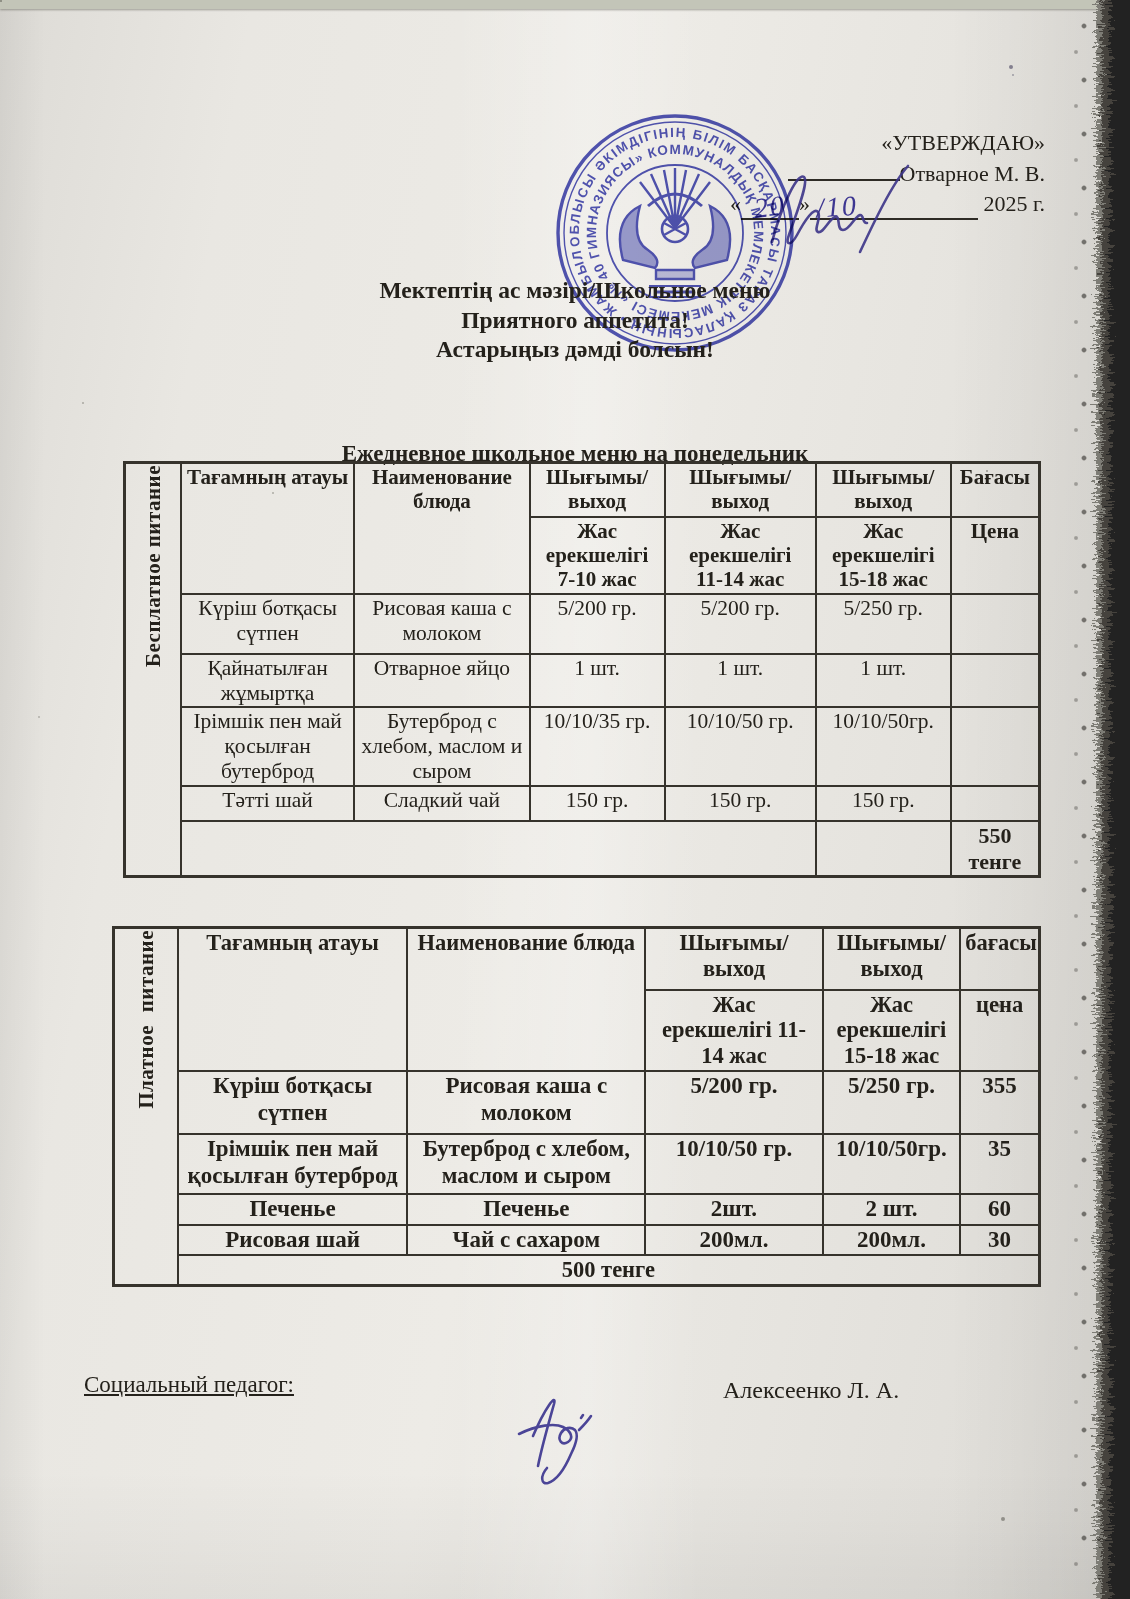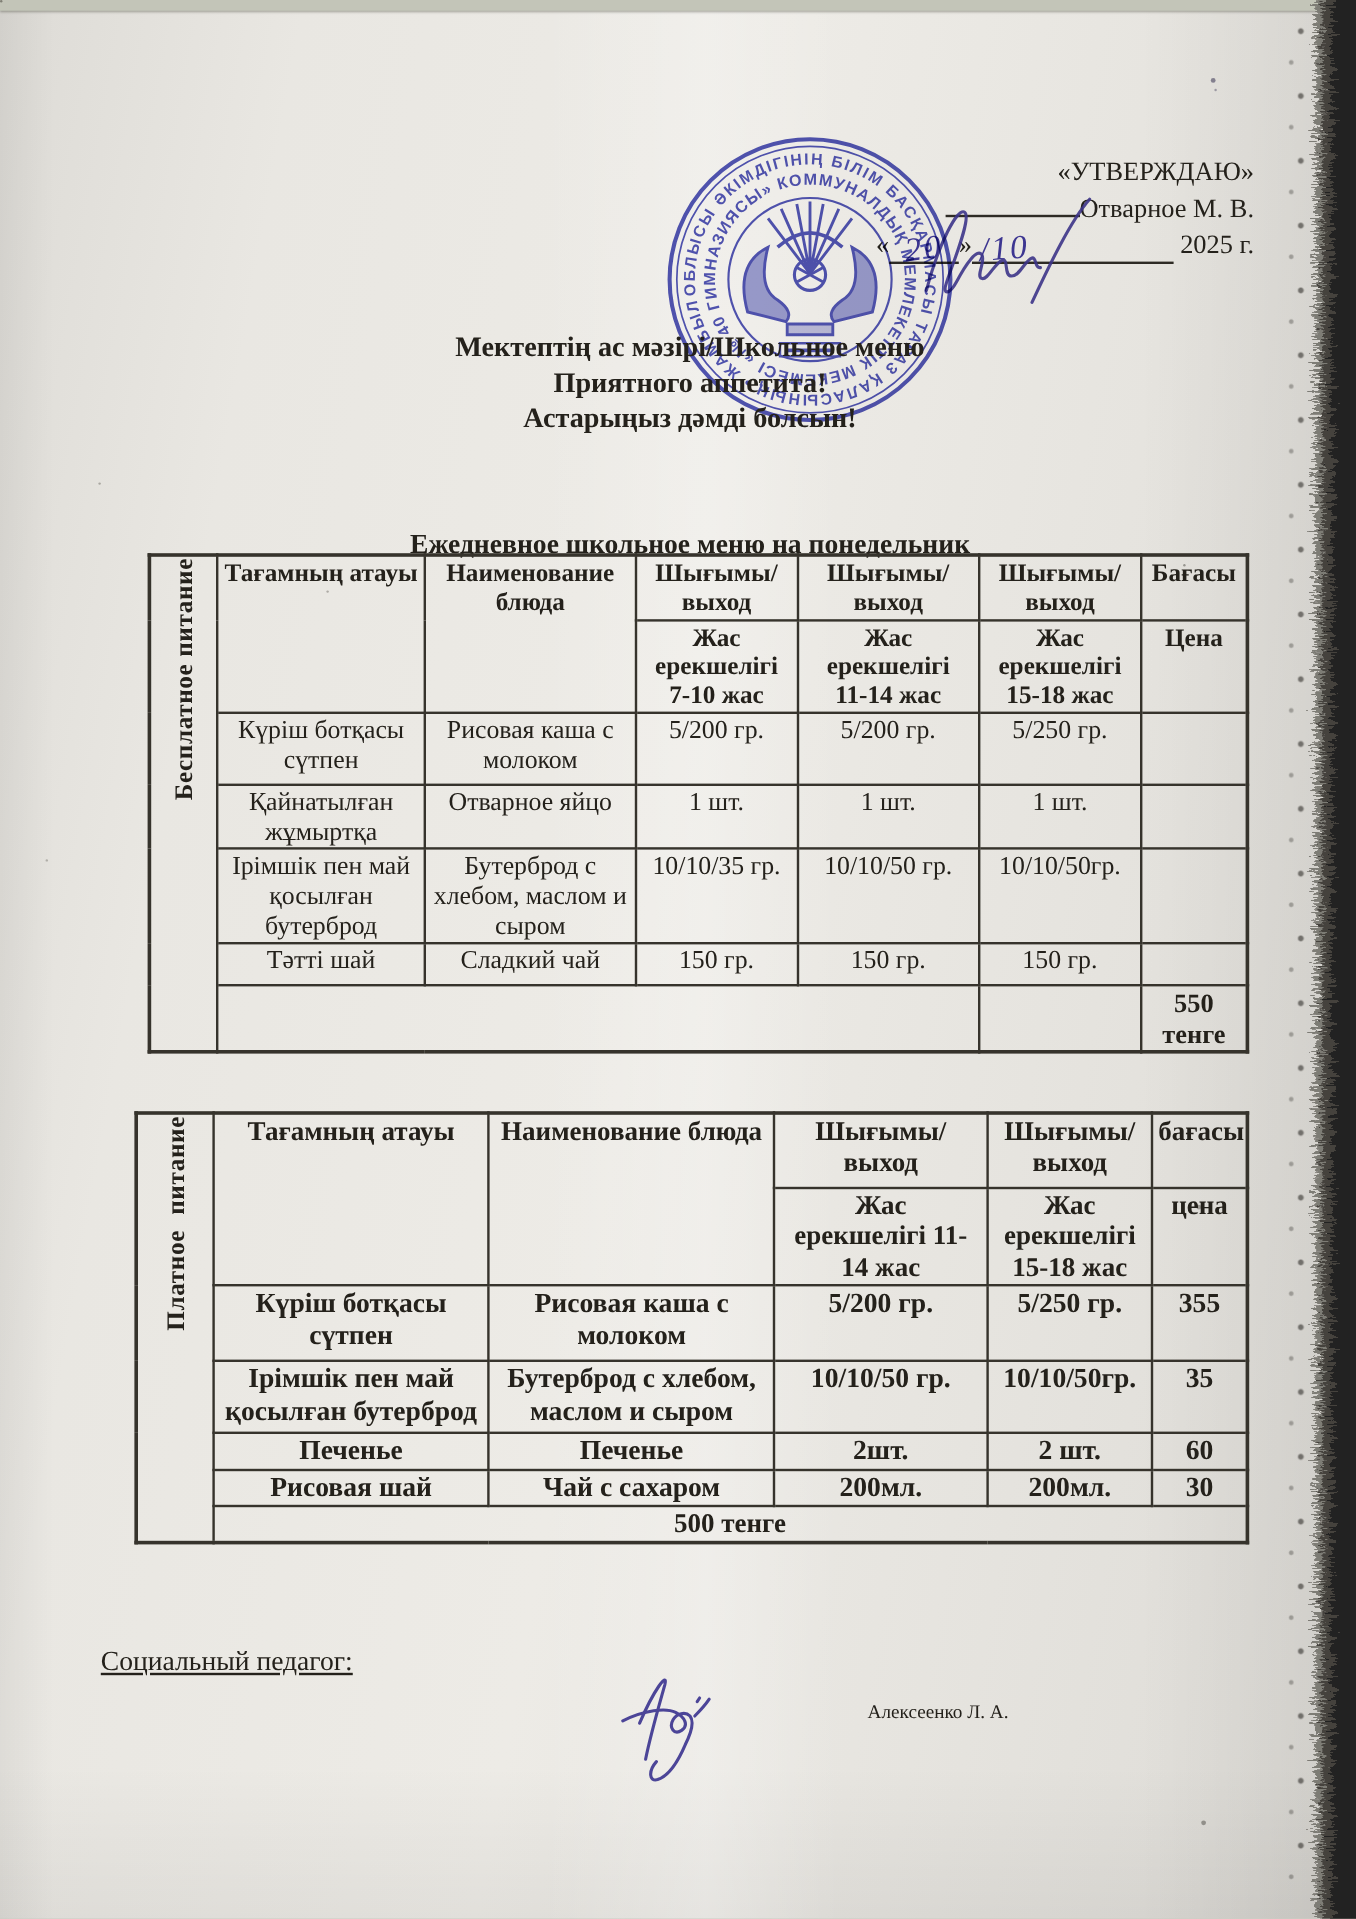--- a/index.html
+++ b/index.html
@@ -71,21 +71,21 @@
   .vlabel{display:inline-block;writing-mode:vertical-rl;transform:rotate(180deg);
     font-weight:bold;font-size:21px;letter-spacing:.5px;white-space:nowrap;}
   .t2 .vlabel{word-spacing:7px;}
   .pre{white-space:pre-line;}
   td.priceval{vertical-align:bottom;padding-bottom:3px;}
   td.total1{text-align:center;vertical-align:top;font-weight:normal;font-size:22px;}
   td.total2{text-align:right;vertical-align:top;font-weight:normal;font-size:22.5px;padding-right:5px;}
 
   
   .footL{position:absolute;left:84px;top:1372px;font-size:23px;text-decoration:underline;}
-  .footR{position:absolute;left:723px;top:1377px;font-size:16px;margin-top:42px;}
+  .footR{position:absolute;left:723px;top:1377px;font-size:24px;}
   .pedsig{position:absolute;left:505px;top:1388px;}
 </style>
 </head>
 <body>
 
 <div class="paper"></div>
 <div class="topstrip"></div>
 <div class="perf"></div>
 <div class="specks"></div>
 

